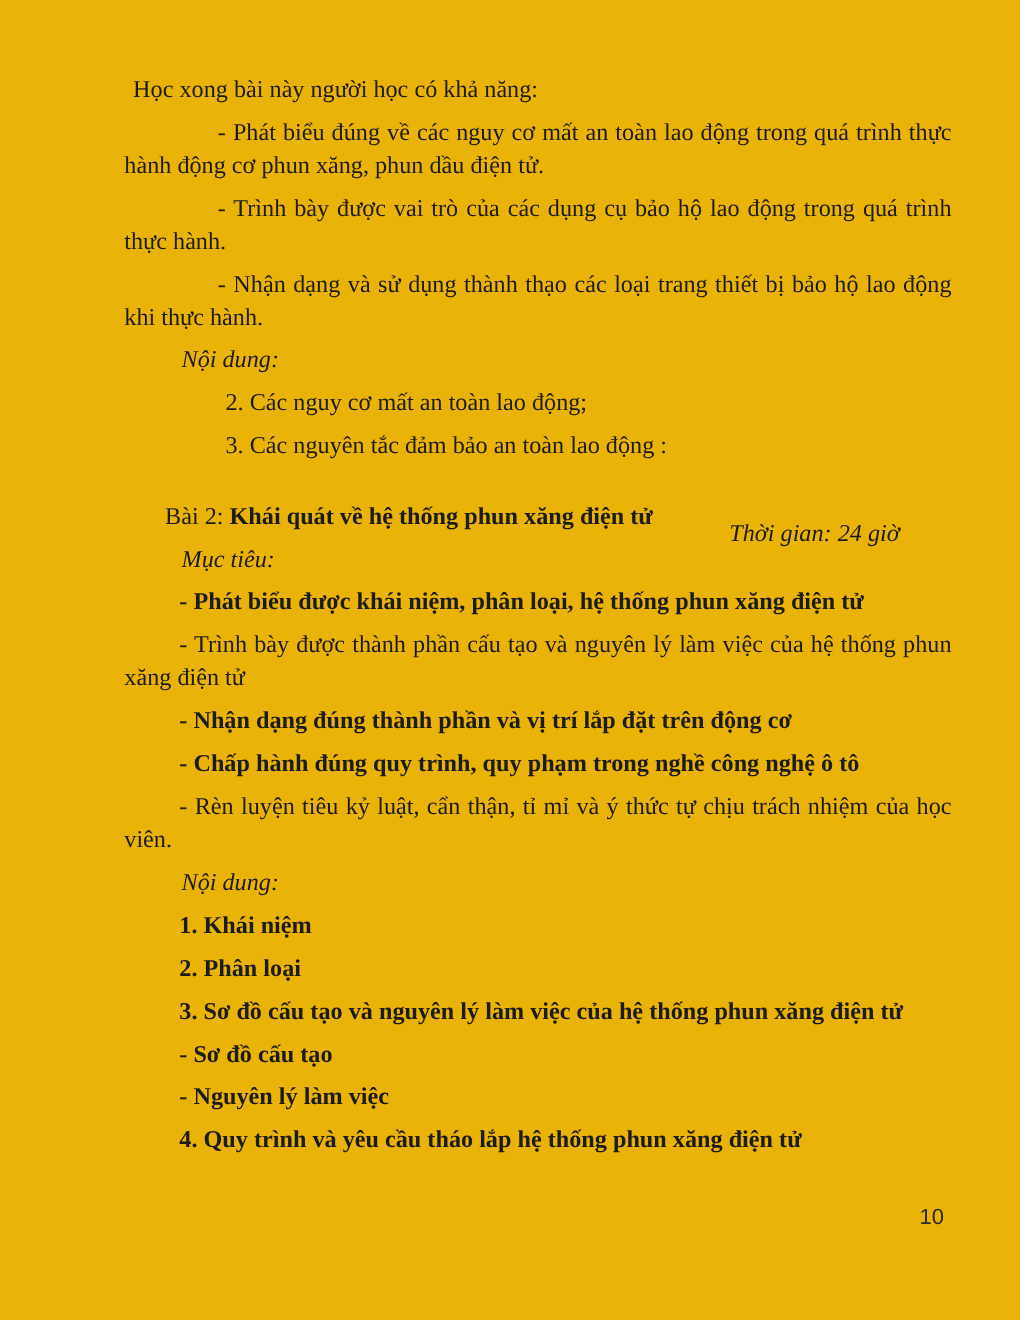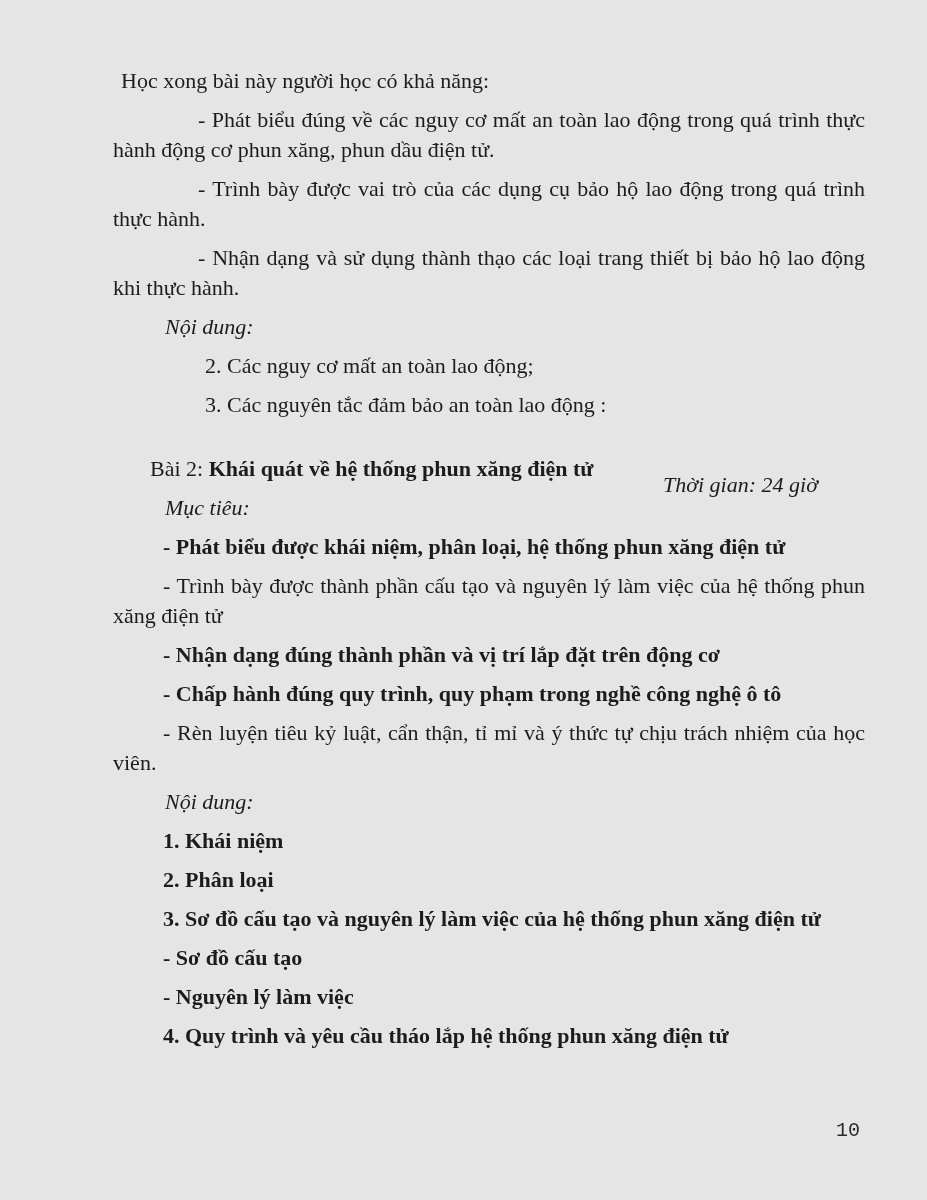--- a/index.html
+++ b/index.html
@@ -4,21 +4,21 @@
 <style>
   html, body {
     margin: 0;
     padding: 0;
     background: #ffffff;
   }
   .page {
     position: relative;
     width: 927px;
     height: 1200px;
-    background: #e5e5e5;
+    background: #eab308;
     font-family: "Liberation Serif", "DejaVu Serif", serif;
     color: #1c1c1c;
     overflow: hidden;
   }
   .content {
     position: absolute;
     left: 113px;
     top: 66px;
     width: 752px;
   }
@@ -48,25 +48,24 @@
     top: 16px;
     font-style: italic;
     font-weight: normal;
     text-indent: 0;
     white-space: nowrap;
   }
   .page-number {
     position: absolute;
     left: 836px;
     top: 1096px;
-    font-family: Liberation Mono, monospace;
+    font-family: Liberation Sans, sans-serif;
     font-size: 20px;
     line-height: 22px;
     color: #2b2b2b;
-    margin-top: 24px;
   }
 </style>
 </head>
 <body>
 
 <div class="page">
   <div class="content">
 
     <p class="ind-intro">Học xong bài này người học có khả năng:</p>
 

